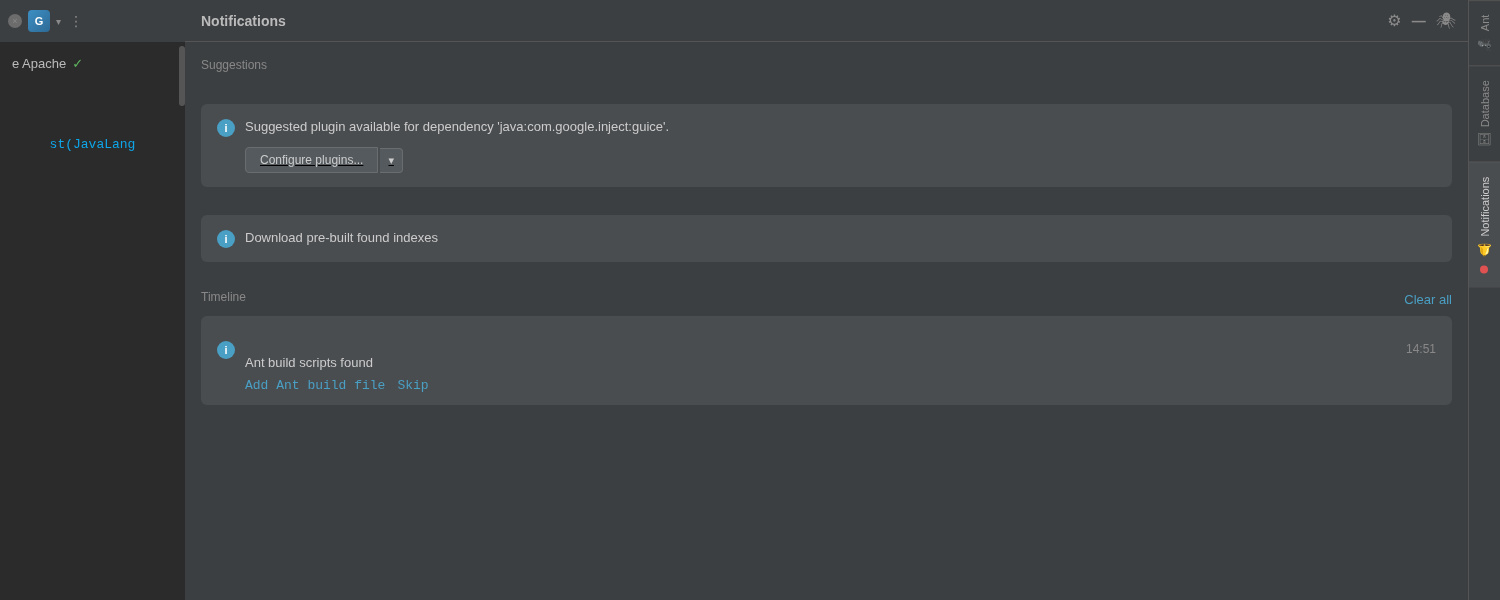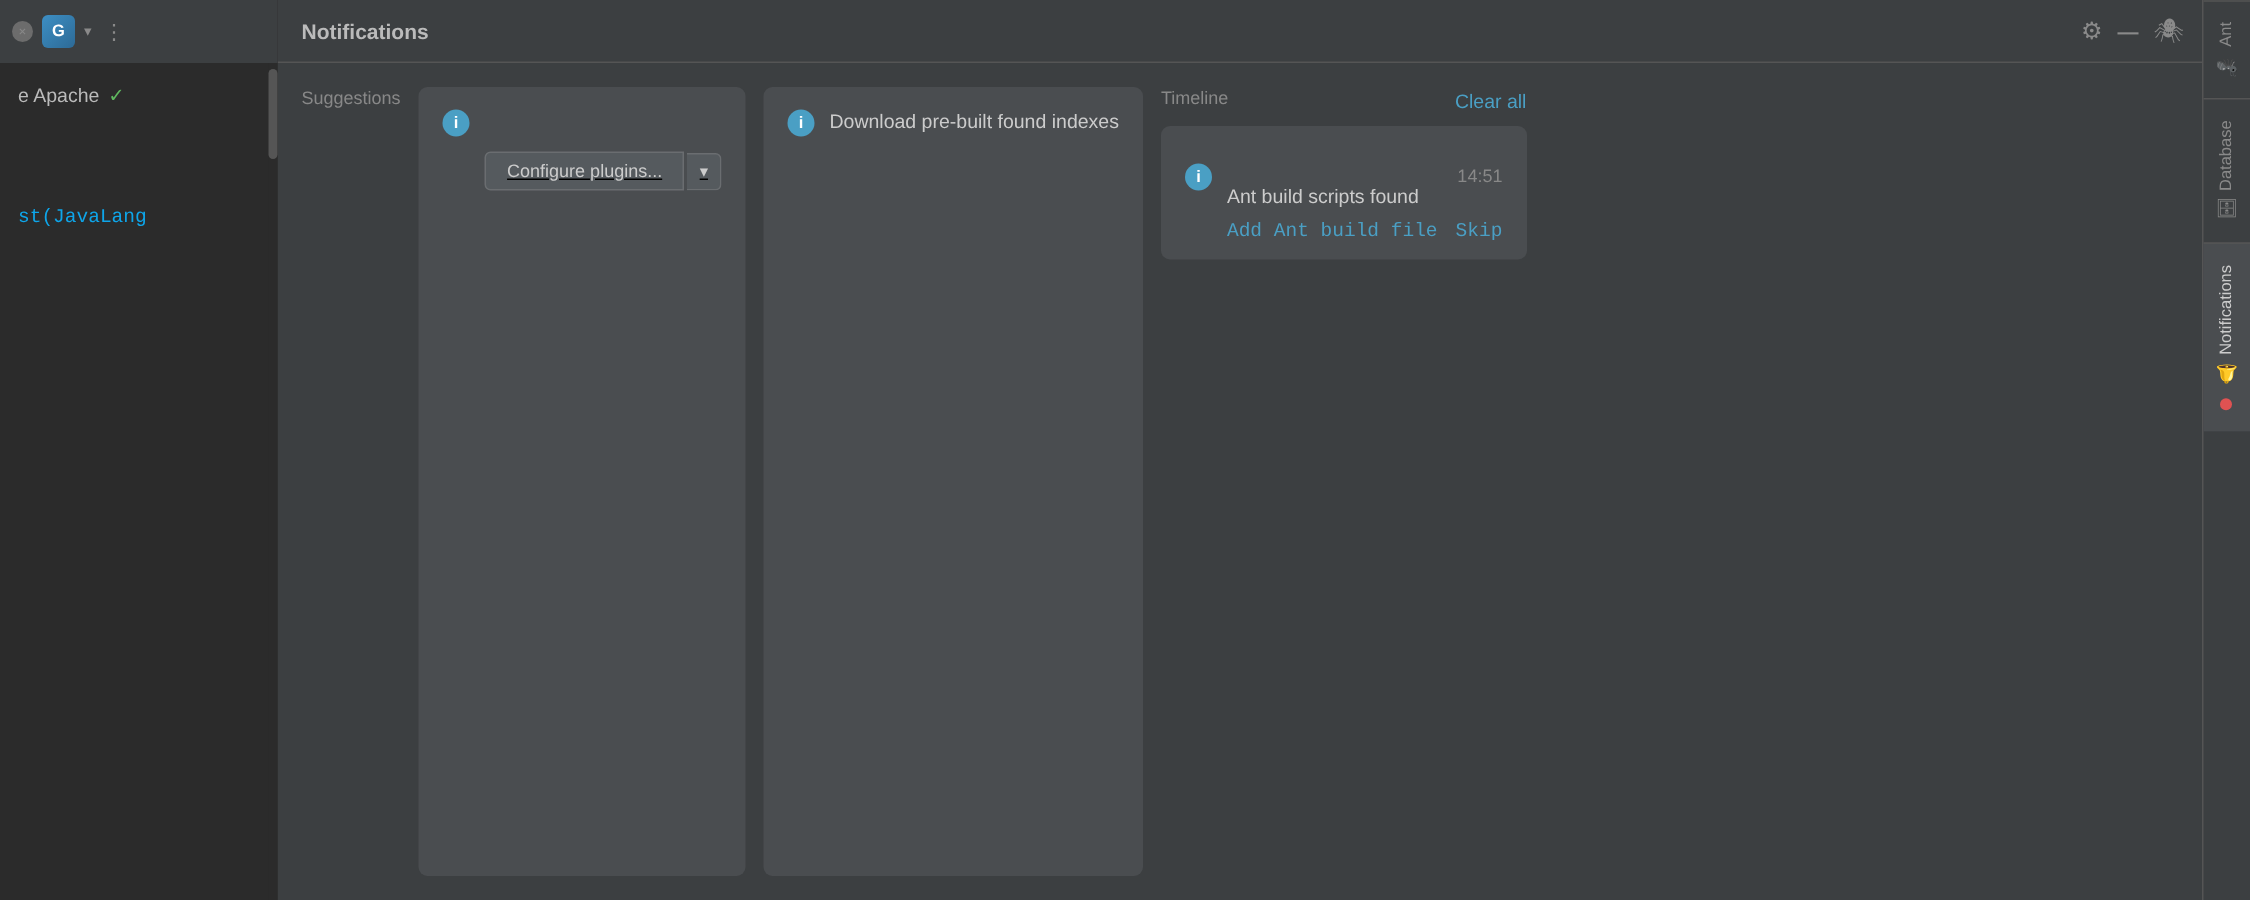--- a/index.html
+++ b/index.html
@@ -64,20 +64,21 @@
     }
 
     .kebab-menu {
       font-size: 14px;
       color: #8a8a8a;
       margin-left: 2px;
     }
 
     .left-content {
       padding: 8px 0;
+      text-align: center;
     }
 
     .apache-row {
       padding: 6px 12px;
       display: flex;
       align-items: center;
       gap: 6px;
     }
 
     .apache-text {
@@ -162,21 +163,22 @@
       font-size: 16px;
       color: #8a8a8a;
       cursor: pointer;
     }
 
     .notifications-body {
       flex: 1;
       overflow-y: auto;
       padding: 16px 16px 16px 16px;
       display: flex;
-      gap: 12px;
+      flex-direction: column;
+      gap: 28px;
     }
 
     .section-label {
       font-size: 12px;
       color: #888888;
       font-weight: 500;
       margin-bottom: 4px;
     }
 
     .notification-card {
@@ -393,20 +395,21 @@
 
   <div class="notifications-body">
 
     <div class="section-label">Suggestions</div>
 
     <div class="notification-card">
       <div class="notification-row">
         <div class="info-icon">
           <span>i</span>
         </div>
+        <span class="notification-text">Suggested plugin available for dependency 'java:com.google.inject:guice'.</span>
       </div>
       <div class="configure-btn-wrapper">
         <button class="configure-btn">Configure plugins...</button>
         <button class="configure-dropdown">▾</button>
       </div>
     </div>
 
     <div class="notification-card">
       <div class="notification-row">
         <div class="info-icon">

